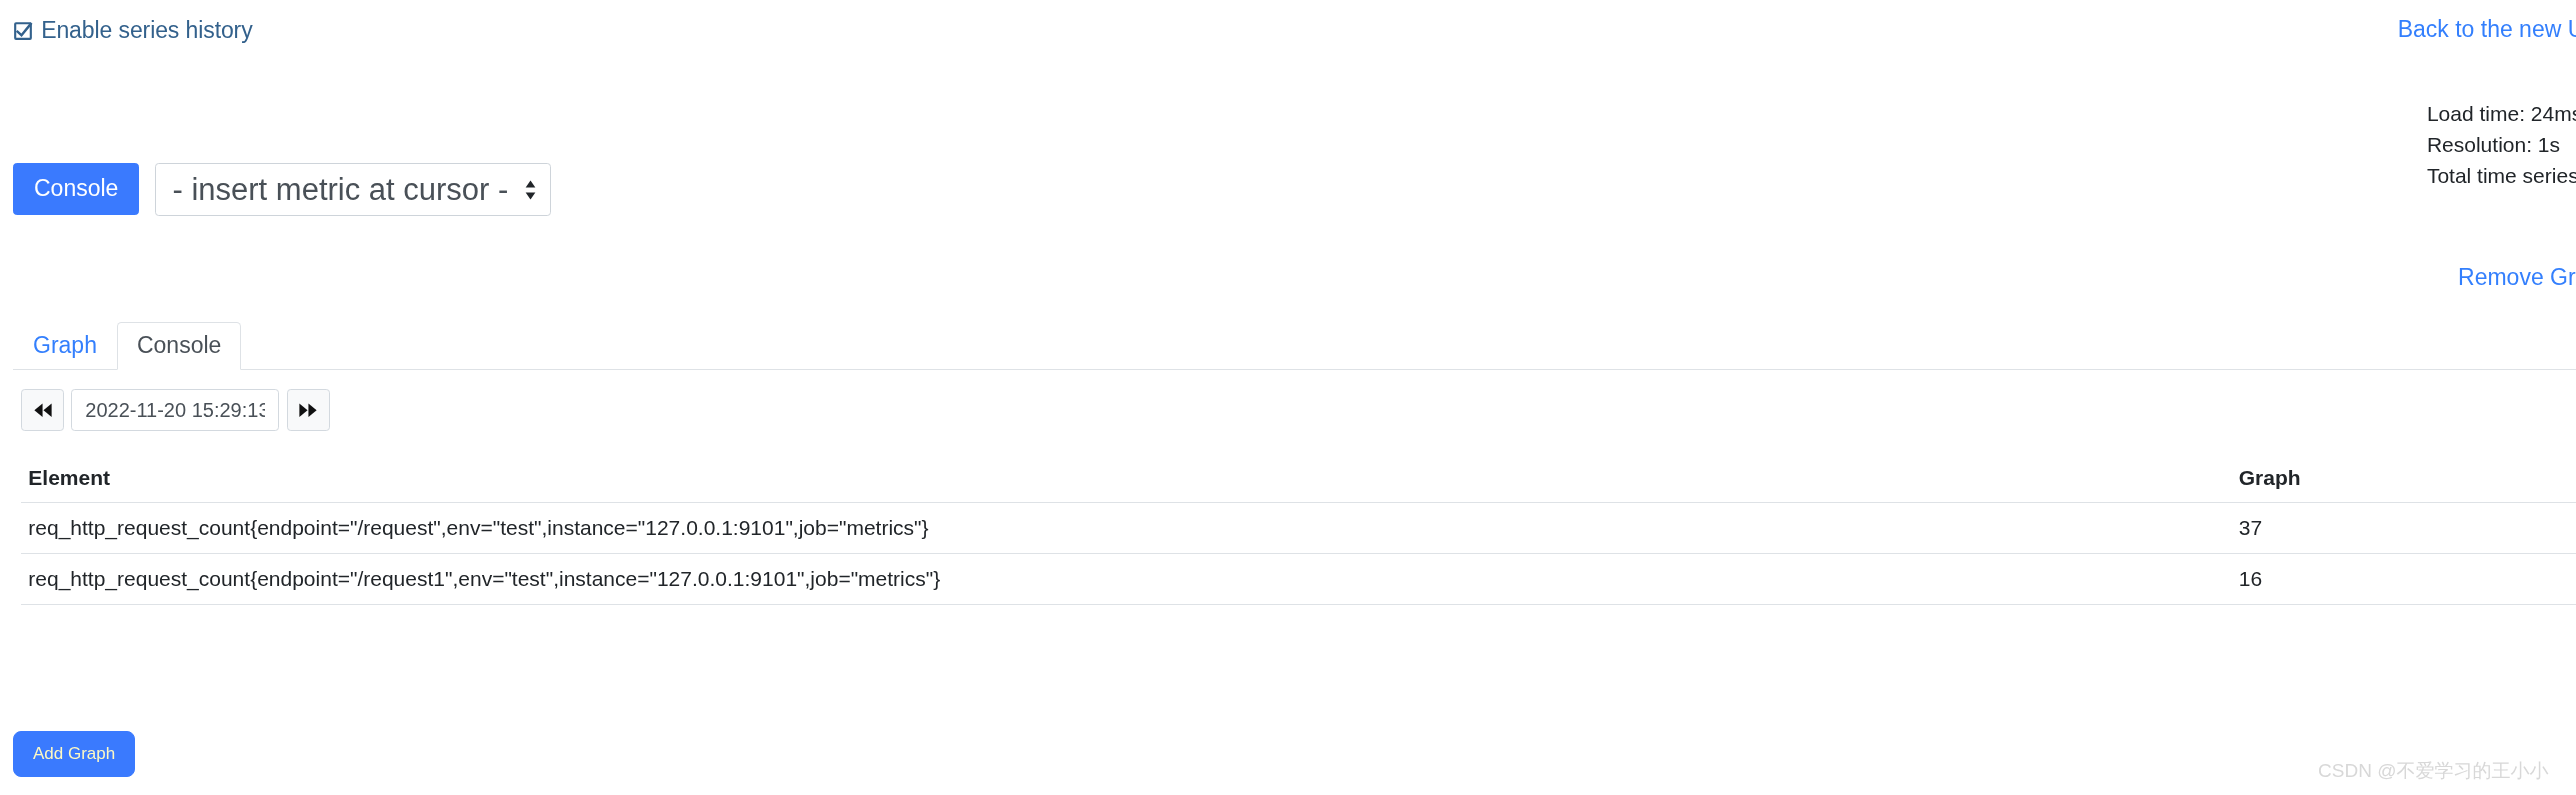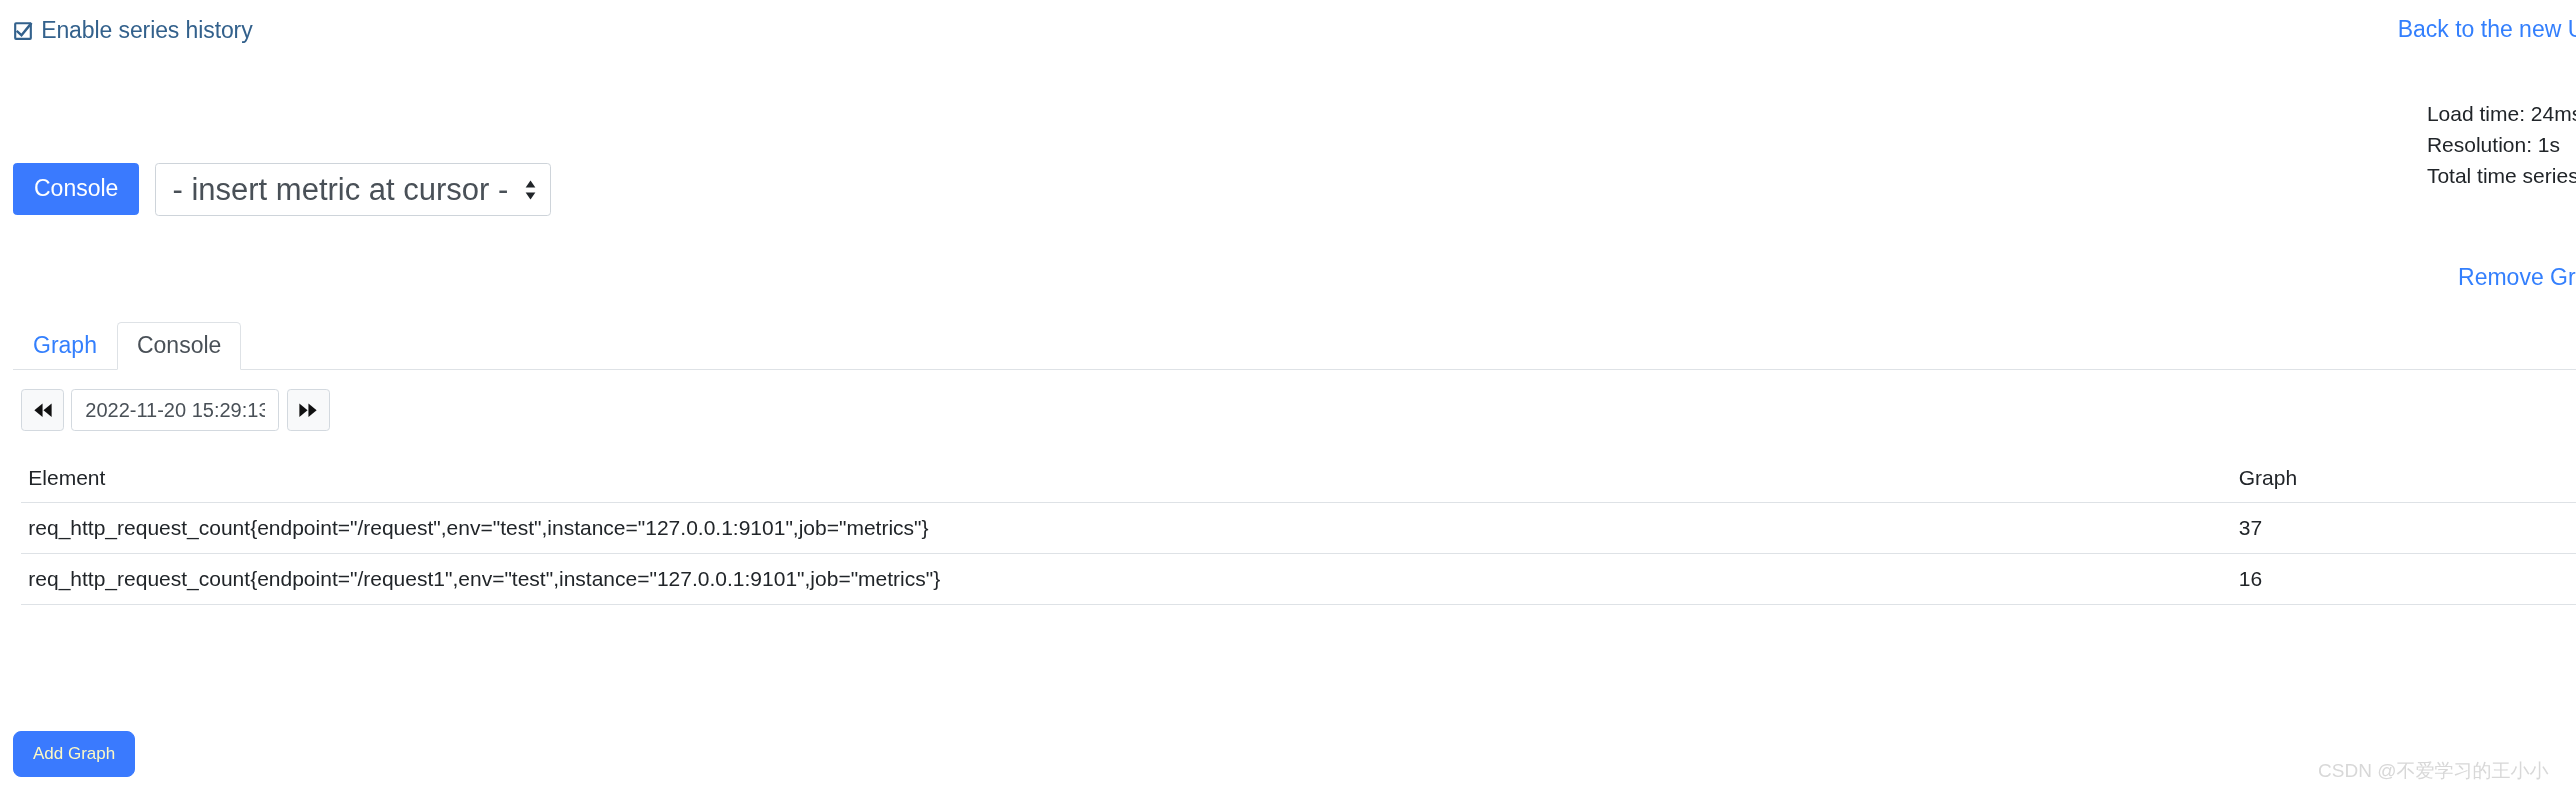--- a/index.html
+++ b/index.html
@@ -213,21 +213,21 @@
   
   .result-table {
     width: 100%;
     border-collapse: collapse;
     margin-top: 35px;
     table-layout: fixed;
   }
   .result-table th {
     text-align: left;
     font-size: 21px;
-    font-weight: normal;
+    font-weight: bold;
     color: #212529;
     padding: 0 7.3px 12px 7.3px;
     border-bottom: 1.8px solid #dee2e6;
   }
   .result-table td {
     font-size: 21px;
     color: #212529;
     padding: 13px 7.3px 13px 7.3px;
     border-bottom: 0.9px solid #dee2e6;
     white-space: nowrap;

